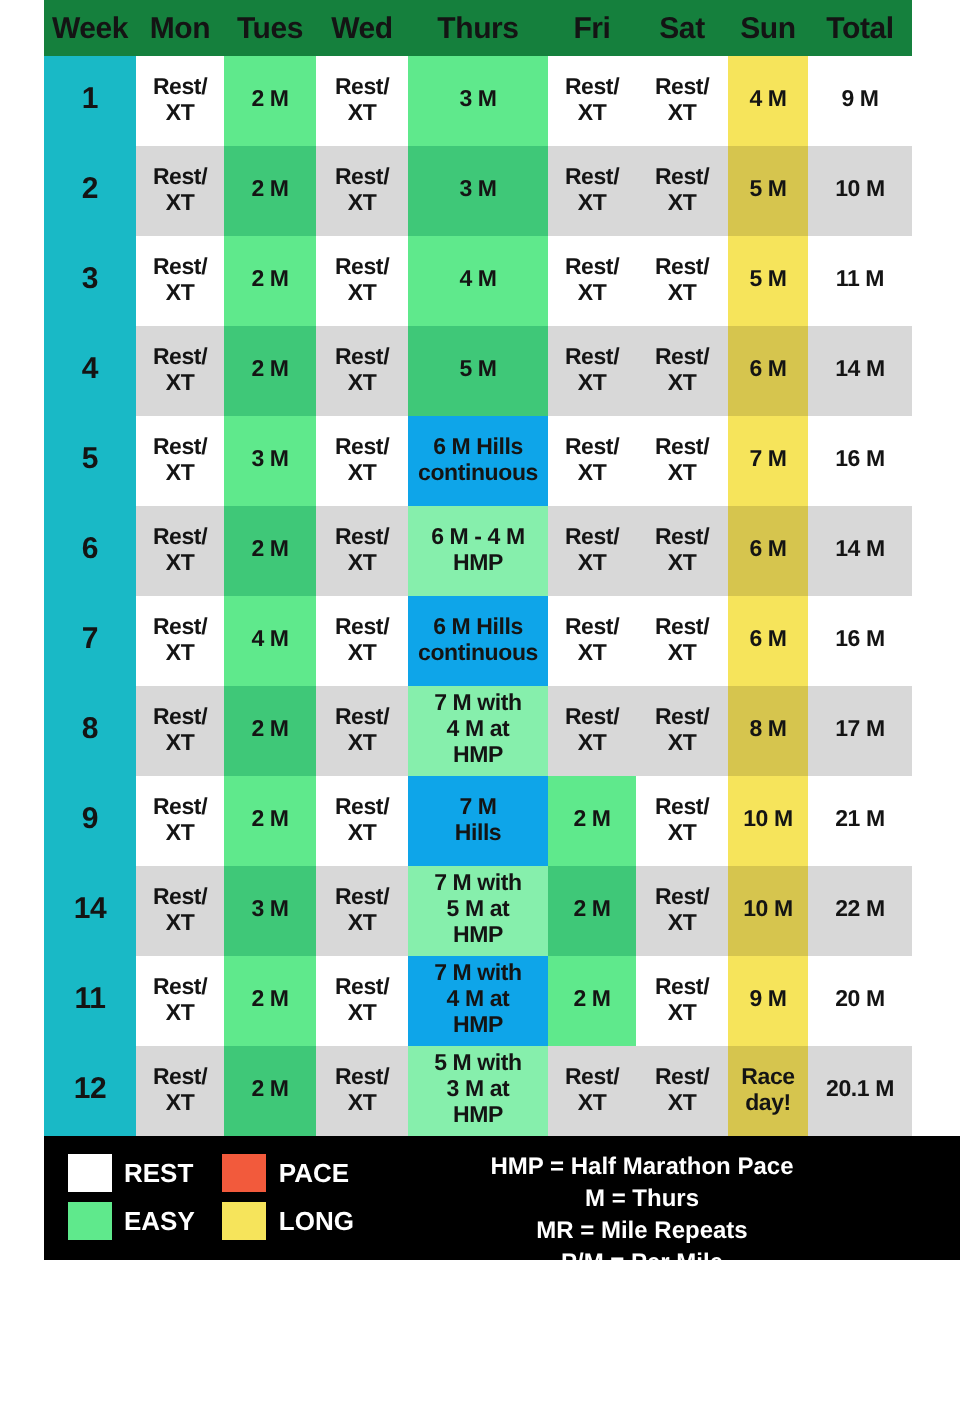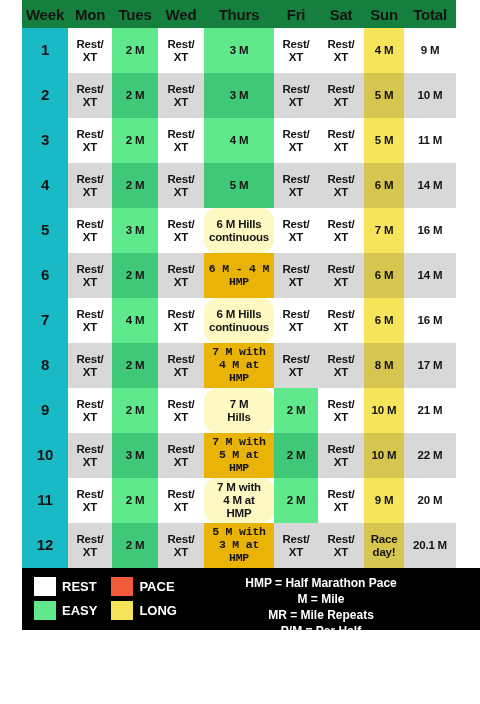--- a/index.html
+++ b/index.html
@@ -62,22 +62,22 @@
 
   
   tr.rw-w td.c-rest, tr.rw-w td.c-total { background: #ffffff; }
   tr.rw-g td.c-rest, tr.rw-g td.c-total { background: #d8d8d8; }
 
   
   tr.rw-w td.c-easy  { background: #5fe98c; }
   tr.rw-g td.c-easy  { background: #3fc878; }
 
   
-  tr.rw-w td.c-pace  { background: #fef9c3; border-radius: 13px; }
-  tr.rw-g td.c-pace  { background: #eab308; font-family: Liberation Mono, monospace; }
+  tr.rw-w td.c-pace  { background: #0ea5e9; }
+  tr.rw-g td.c-pace  { background: #86efac; }
 
   
   tr.rw-w td.c-long  { background: #f6e45b; }
   tr.rw-g td.c-long  { background: #d6c54e; }
 
   td .cell-txt { display: block; padding: 0 1px; }
 
   
   #legend {
     position: relative;
@@ -394,21 +394,21 @@
             <span class="cell-txt">Rest/<br>XT</span>
           </td>
           <td class="c-long">
             <span class="cell-txt">10 M</span>
           </td>
           <td class="c-total">
             <span class="cell-txt">21 M</span>
           </td>
         </tr>
         <tr class="rw-g">
-          <td class="wk">10</td>
+          <td class="wk">14</td>
           <td class="c-rest">
             <span class="cell-txt">Rest/<br>XT</span>
           </td>
           <td class="c-easy">
             <span class="cell-txt">3 M</span>
           </td>
           <td class="c-rest">
             <span class="cell-txt">Rest/<br>XT</span>
           </td>
           <td class="c-pace">
@@ -491,24 +491,24 @@
         <span class="swatch" style="background: rgb(242, 90, 60);"></span>
         <span class="swatch-label">PACE</span>
         <span class="swatch" style="background: rgb(95, 233, 140);"></span>
         <span class="swatch-label">EASY</span>
         <span class="swatch" style="background: rgb(246, 228, 91);"></span>
         <span class="swatch-label">LONG</span>
       </div>
     <div class="key-cols">
       <div class="key-col" id="key-left">
           <div class="key-line">HMP = Half Marathon Pace</div>
-          <div class="key-line">M = Mile</div>
+          <div class="key-line">M = Thurs</div>
           <div class="key-line">MR = Mile Repeats</div>
         </div>
       <div class="key-col" id="key-right">
-          <div class="key-line">P/M = Per Half</div>
+          <div class="key-line">P/M = Per Mile</div>
           <div class="key-line">T = Tempo</div>
           <div class="key-line">XT =  Cross Train</div>
         </div>
     </div>
   </div>
 
 </div>
 
 </body></html>

